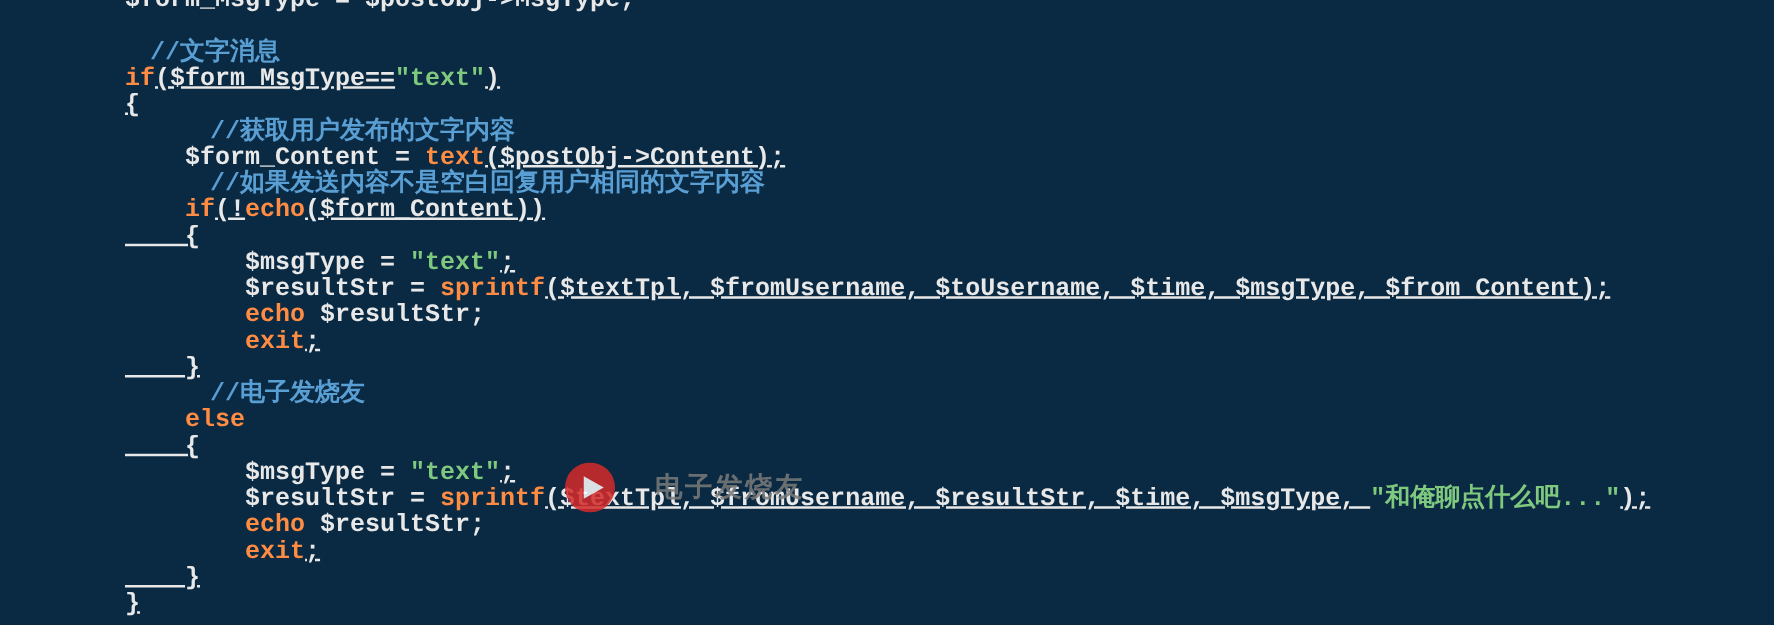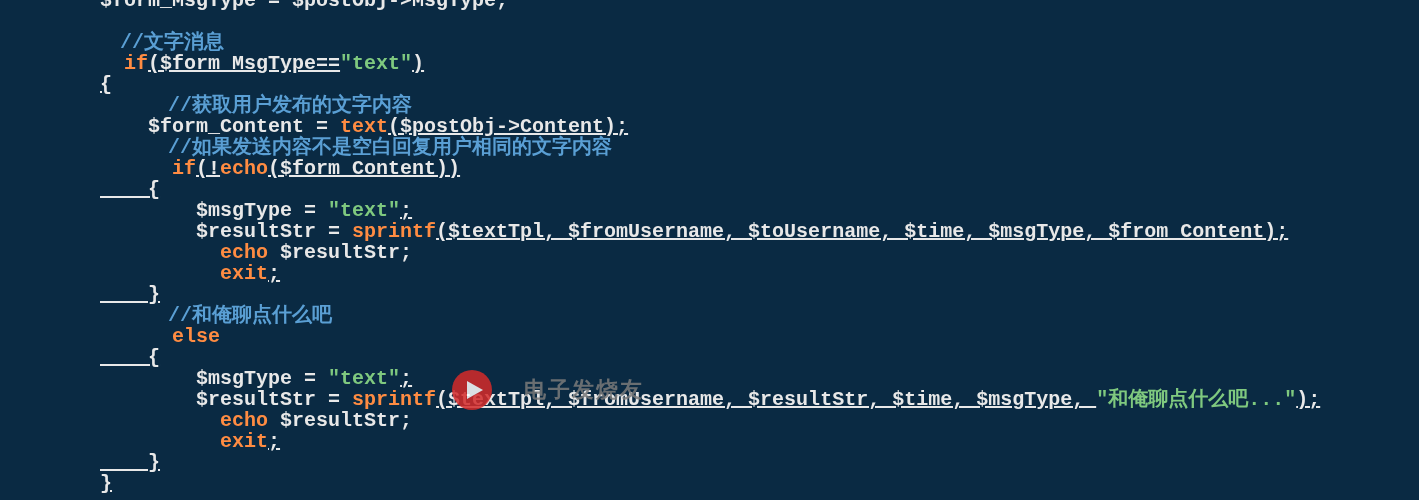--- a/index.html
+++ b/index.html
@@ -18,21 +18,21 @@
   }
   pre {
     margin: 0;
     padding: 0 0 0 100px;
     white-space: pre;
     font-family: inherit;
     position: relative;
     top: -10px;
   }
   .c-comment { color: #5a9fd4; margin-left: 20px; }
-  .c-keyword { color: #ff8c42; margin-left: 24px; }
+  .c-keyword { color: #ff8c42; }
   .c-func    { color: #ff8c42; }
   .c-string  { color: #7fc97f; }
   .c-var     { color: #e8e8e8; }
   .c-punc    { color: #e8e8e8; text-decoration: underline; }
   .watermark {
     position: absolute;
     left: 452px;
     top: 370px;
     display: flex;
     align-items: center;
@@ -61,21 +61,21 @@
 <span class="c-comment">    //获取用户发布的文字内容</span>
 <span><span class="c-var">    $form_Content = </span><span class="c-func">text</span><span class="c-punc">($postObj-&gt;Content);</span></span>
 <span class="c-comment">    //如果发送内容不是空白回复用户相同的文字内容</span>
 <span><span class="c-keyword">    if</span><span class="c-punc">(!</span><span class="c-func">echo</span><span class="c-punc">($form_Content))</span></span>
 <span class="c-punc">    {</span>
 <span><span class="c-var">        $msgType = </span><span class="c-string">"text"</span><span class="c-punc">;</span></span>
 <span><span class="c-var">        $resultStr = </span><span class="c-func">sprintf</span><span class="c-punc">($textTpl, $fromUsername, $toUsername, $time, $msgType, $from_Content);</span></span>
 <span><span class="c-keyword">        echo</span><span class="c-var"> $resultStr;</span></span>
 <span><span class="c-keyword">        exit</span><span class="c-punc">;</span></span>
 <span class="c-punc">    }</span>
-<span class="c-comment">    //和俺聊点什么吧</span>
+<span class="c-comment">    //电子发烧友</span>
 <span class="c-keyword">    else</span>
 <span class="c-punc">    {</span>
 <span><span class="c-var">        $msgType = </span><span class="c-string">"text"</span><span class="c-punc">;</span></span>
 <span><span class="c-var">        $resultStr = </span><span class="c-func">sprintf</span><span class="c-punc">($textTpl, $fromUsername, $resultStr, $time, $msgType, </span><span class="c-string">"和俺聊点什么吧..."</span><span class="c-punc">);</span></span>
 <span><span class="c-keyword">        echo</span><span class="c-var"> $resultStr;</span></span>
 <span><span class="c-keyword">        exit</span><span class="c-punc">;</span></span>
 <span class="c-punc">    }</span>
 <span class="c-punc">}</span></pre>
 
 <div class="watermark">

